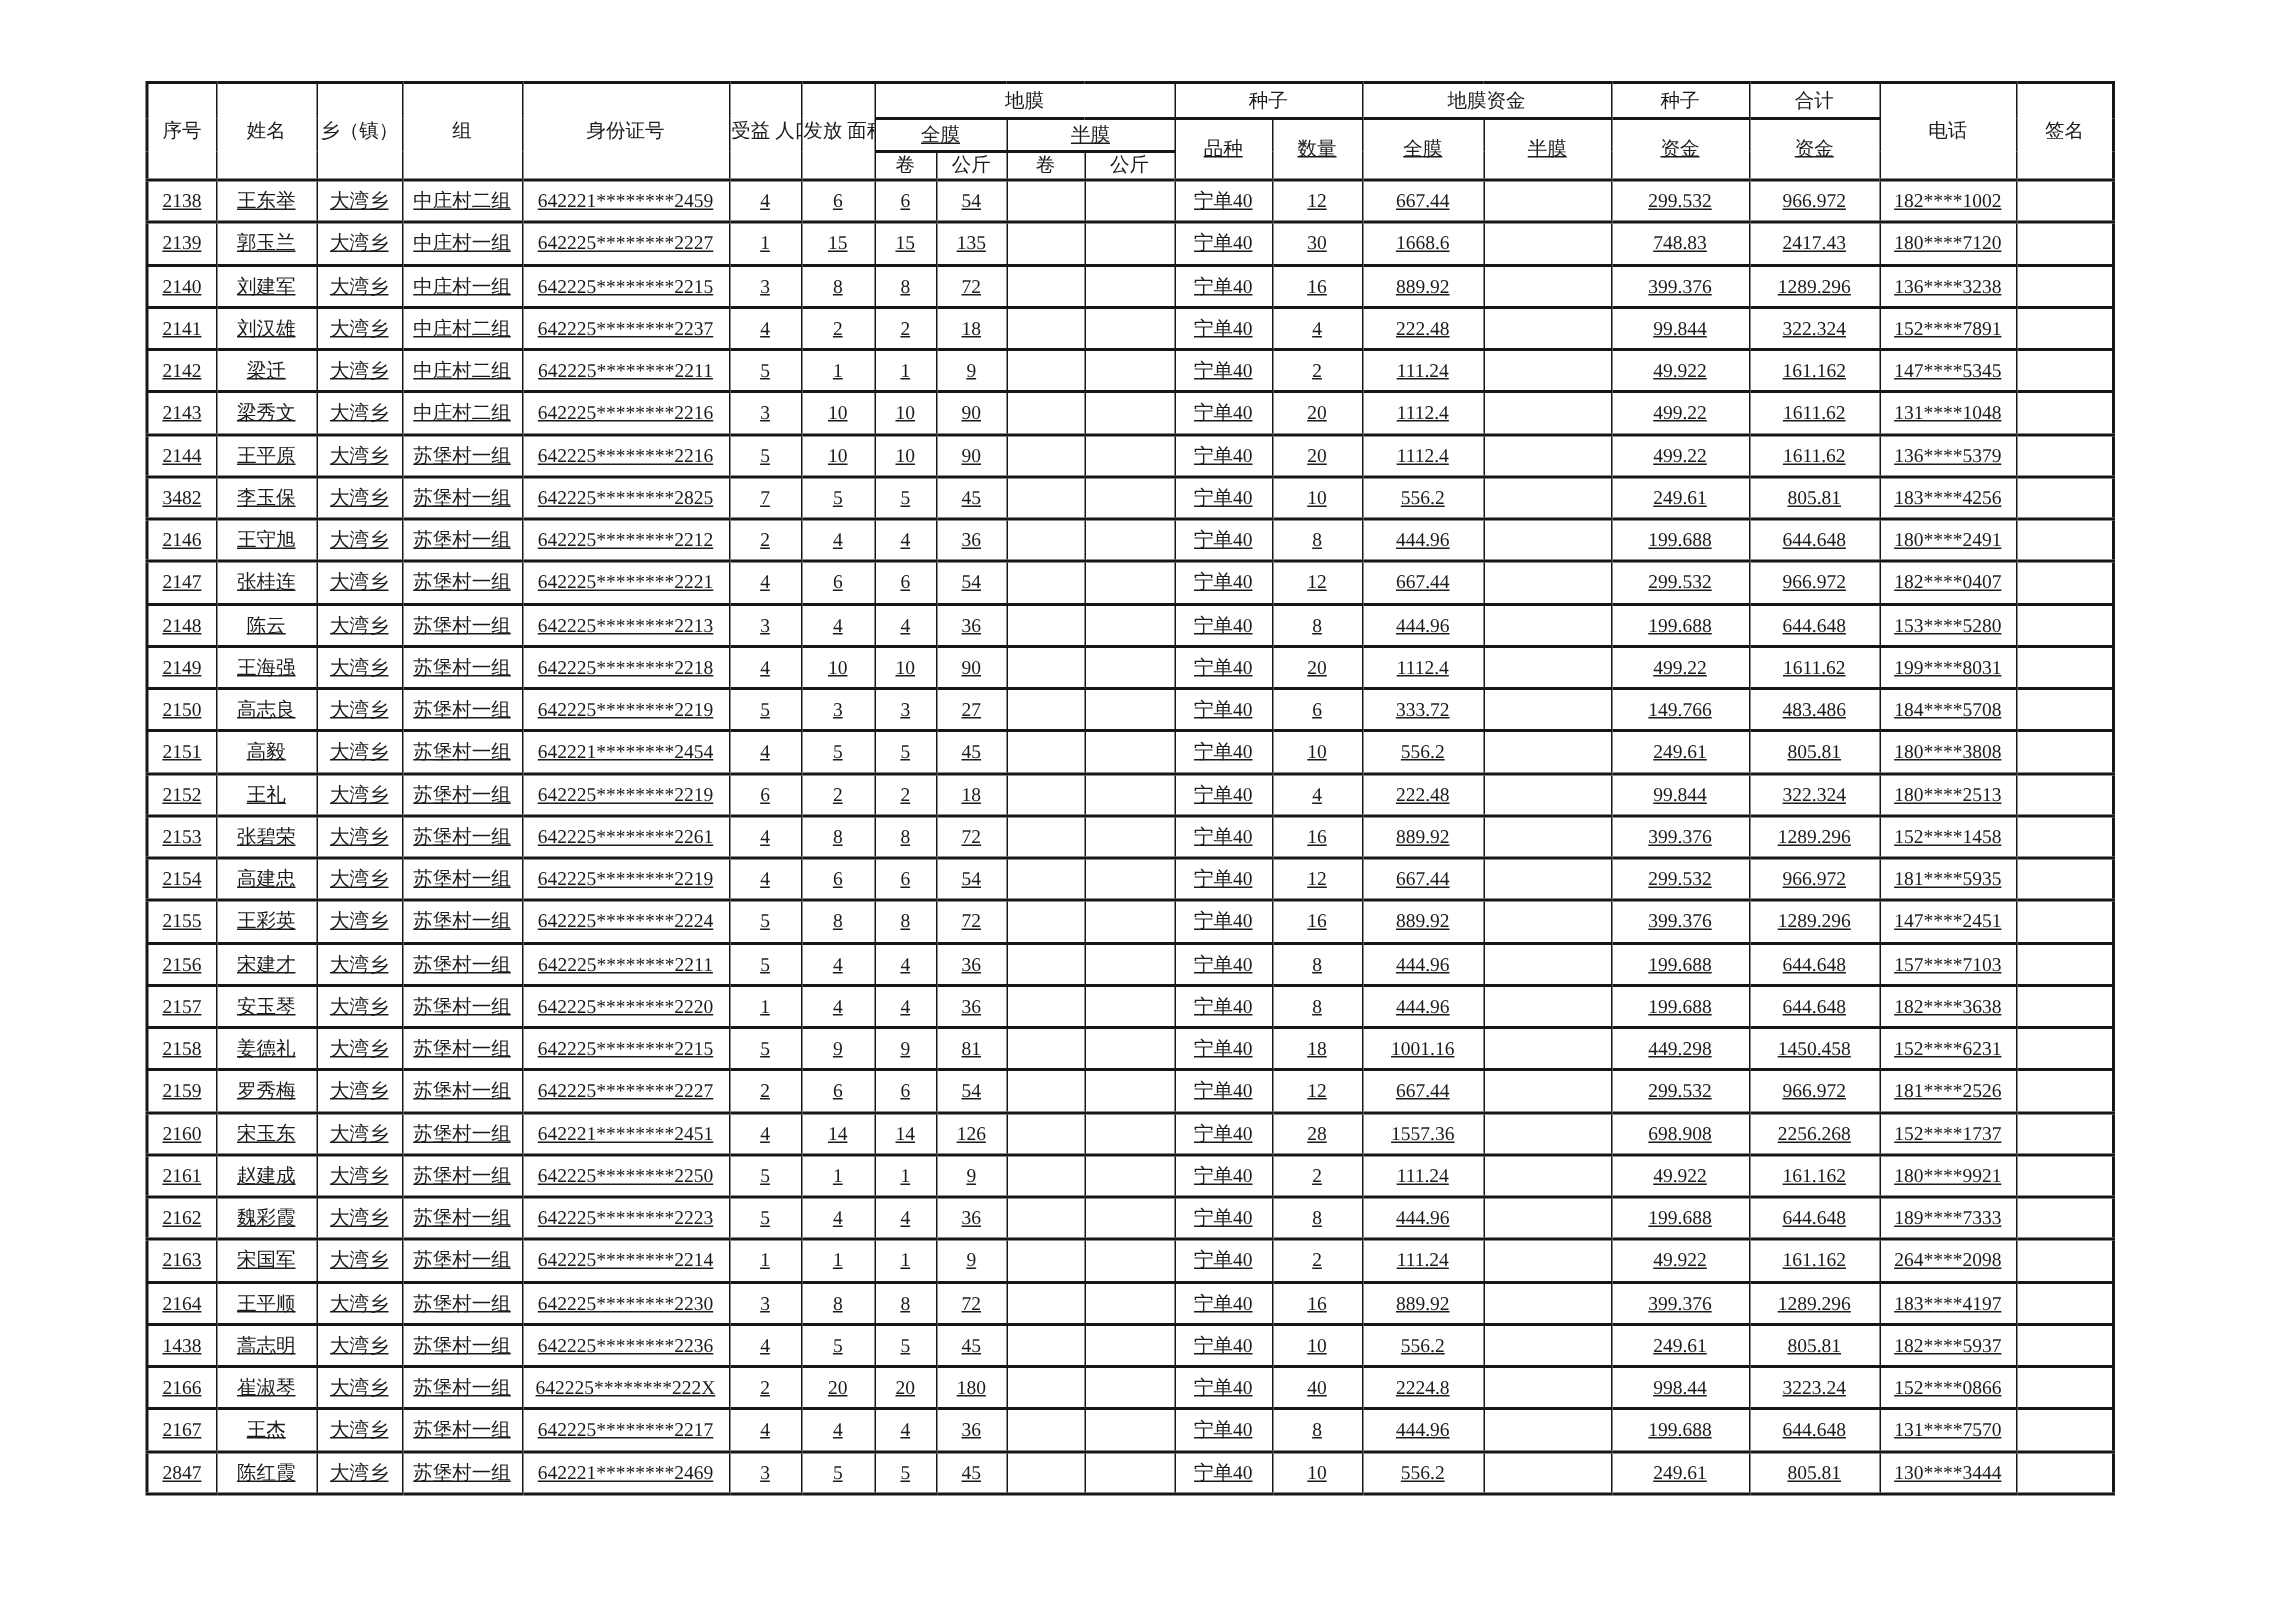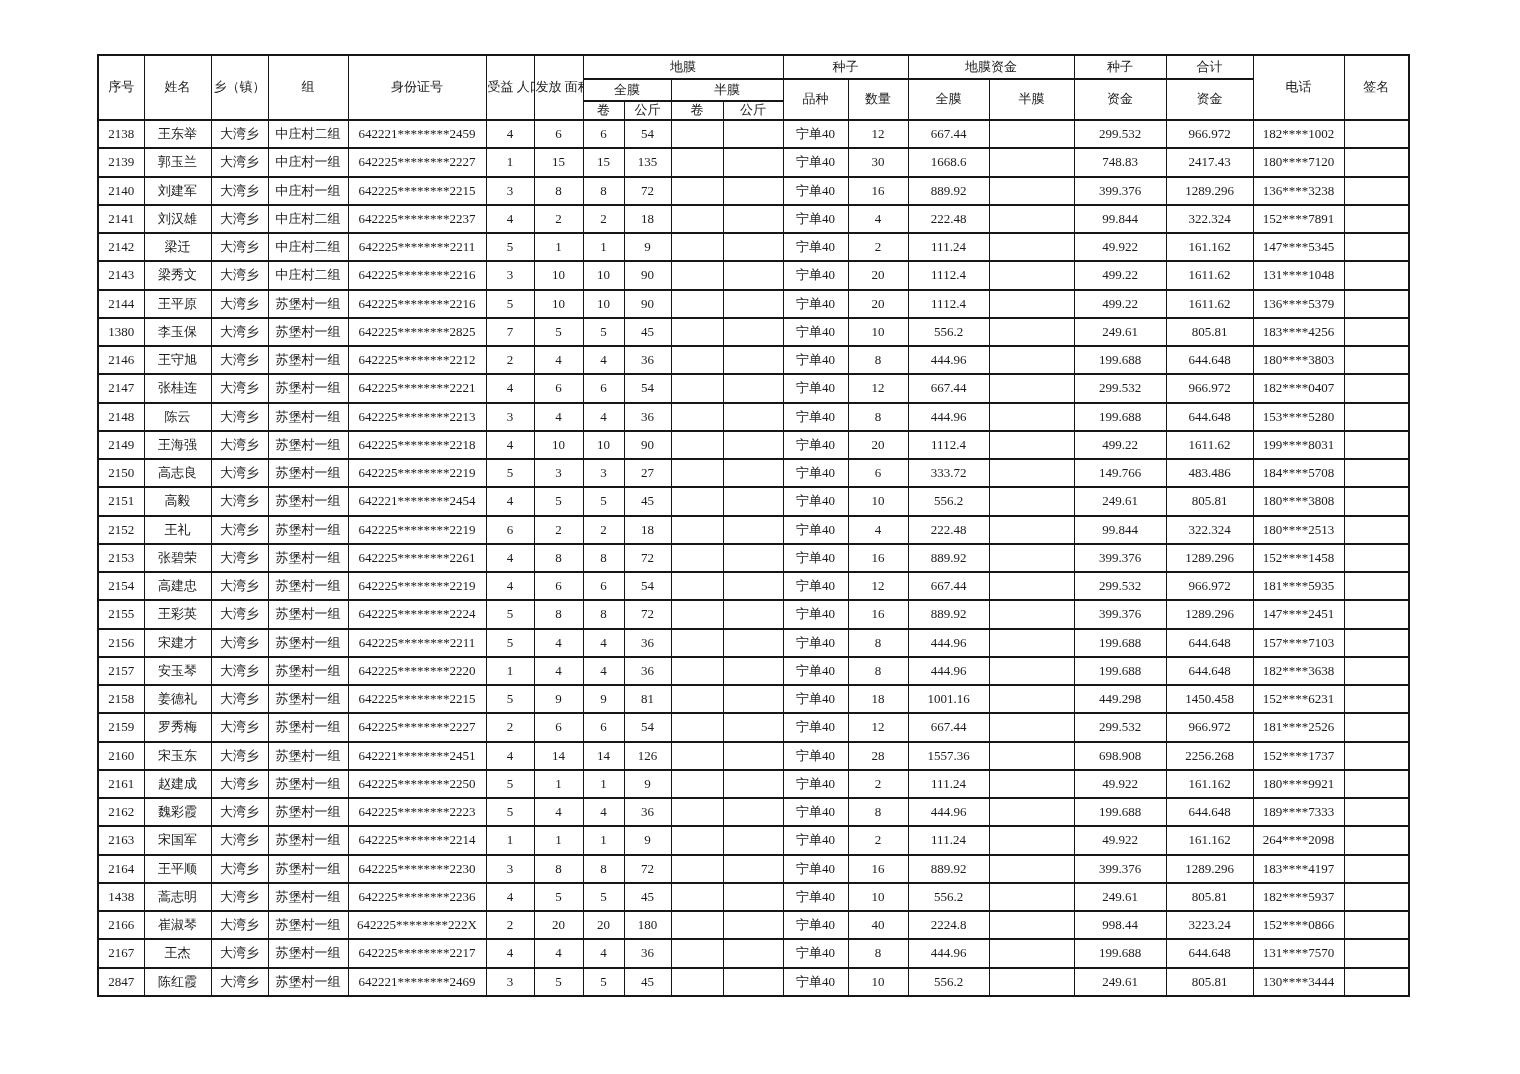--- a/index.html
+++ b/index.html
@@ -33,23 +33,23 @@
     text-align: center;
     vertical-align: middle;
     padding: 0 1px;
     overflow: hidden;
     white-space: nowrap;
     font-size: 13px;
     font-weight: normal;
     line-height: 1.25;
   }
   thead tr.h1 { height: 24px; }
-  thead tr.h2 { height: 22px; }
+  thead tr.h2 { height: 22px; text-decoration: underline; }
   thead tr.h3 { height: 19px; }
-  tbody tr { height: 28.26px; }
+  tbody tr { height: 28.26px; text-decoration: underline; }
   th.two-line {
     white-space: pre-line;
     line-height: 1.3;
   }
 </style>
 </head>
 <body>
 
 <div class="sheet">
   <table class="roster">
@@ -252,21 +252,21 @@
           <td>宁单40</td>
           <td>20</td>
           <td>1112.4</td>
           <td></td>
           <td>499.22</td>
           <td>1611.62</td>
           <td>136****5379</td>
           <td></td>
         </tr>
         <tr>
-          <td>1380</td>
+          <td>3482</td>
           <td>李玉保</td>
           <td>大湾乡</td>
           <td>苏堡村一组</td>
           <td>642225********2825</td>
           <td>7</td>
           <td>5</td>
           <td>5</td>
           <td>45</td>
           <td></td>
           <td></td>
@@ -290,21 +290,21 @@
           <td>4</td>
           <td>36</td>
           <td></td>
           <td></td>
           <td>宁单40</td>
           <td>8</td>
           <td>444.96</td>
           <td></td>
           <td>199.688</td>
           <td>644.648</td>
-          <td>180****3803</td>
+          <td>180****2491</td>
           <td></td>
         </tr>
         <tr>
           <td>2147</td>
           <td>张桂连</td>
           <td>大湾乡</td>
           <td>苏堡村一组</td>
           <td>642225********2221</td>
           <td>4</td>
           <td>6</td>

